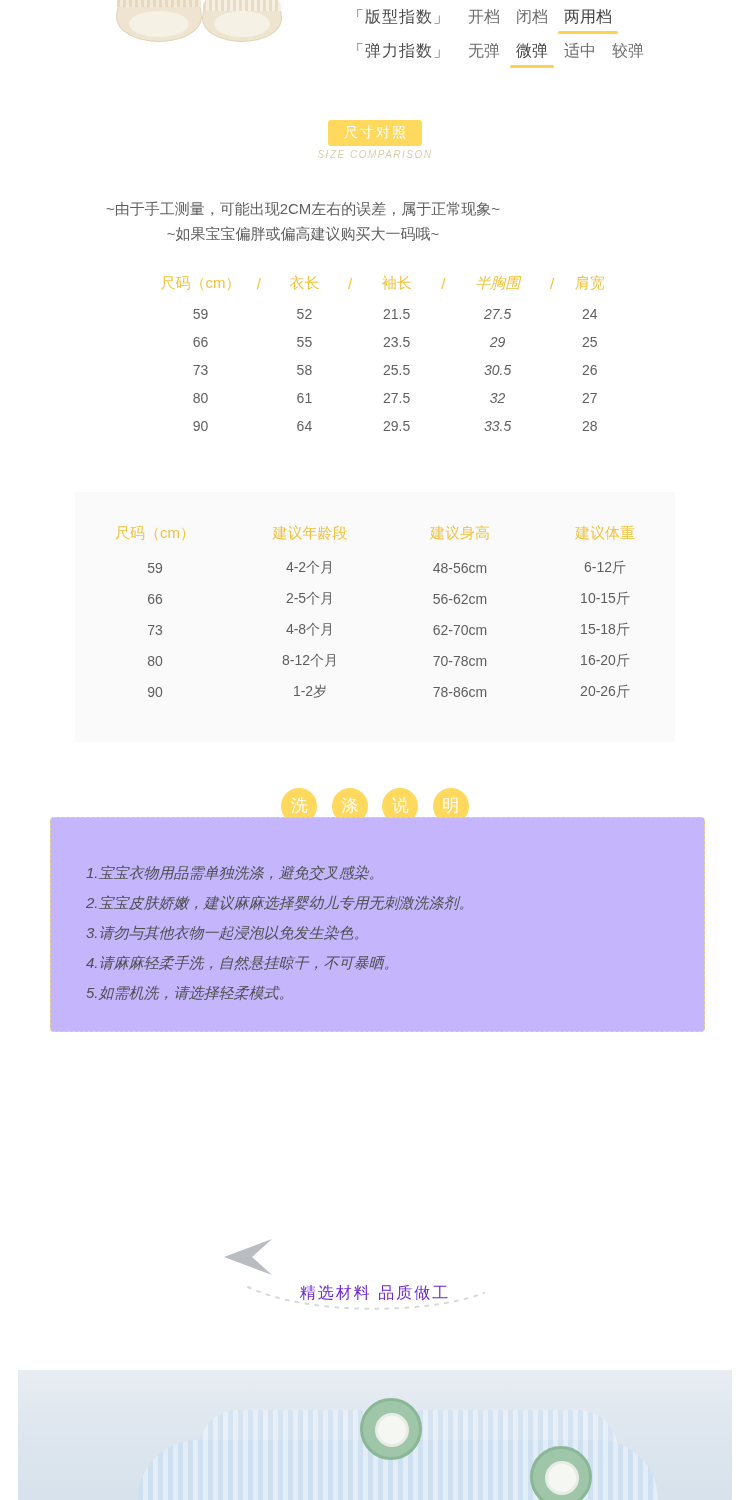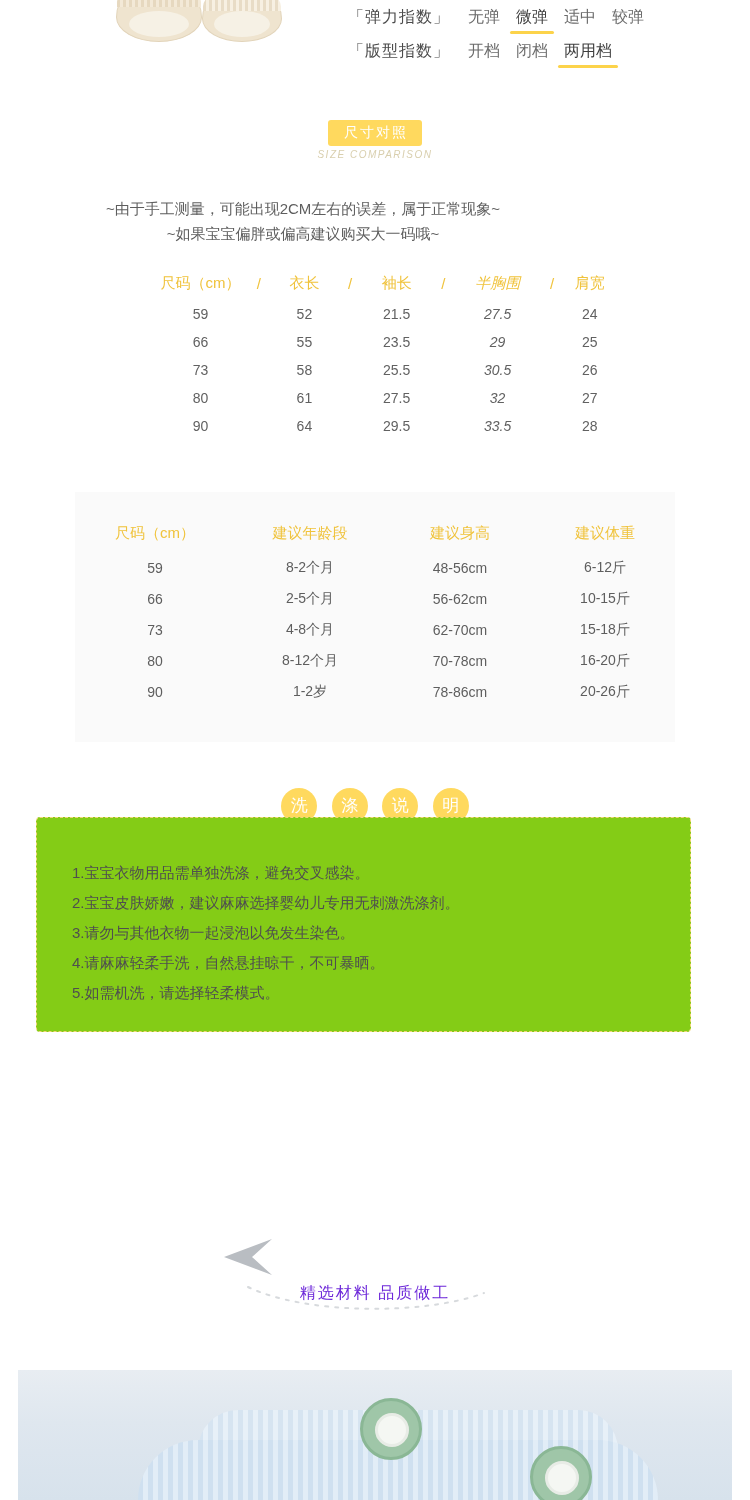--- a/index.html
+++ b/index.html
@@ -201,26 +201,27 @@
     line-height: 36px;
     border-radius: 50%;
     background: #ffd95e;
     color: #ffffff;
     font-size: 17px;
     margin: 0 5px;
     vertical-align: middle;
   }
   .wash-box {
     position: absolute;
-    left: 36px; top: 817px;
+    left: 50px; top: 817px;
     width: 655px;
     height: 215px;
     border: 1px dashed #f3d67a;
     border-radius: 4px;
-    background: #84cc16;
+    background: #c4b5fd;
+    font-style: italic;
   }
   .wash-list {
     position: absolute;
     left: 35px; top: 40px;
     width: 600px;
   }
   .wash-item {
     font-size: 15px;
     line-height: 30px;
     color: #4f4f4f;
@@ -320,32 +321,32 @@
     </div>
     <div class="shoe right">
       <div class="shoe-rib"></div>
       <div class="shoe-toe"></div>
     </div>
   </div>
 
   <div class="index-rows">
 
     <div class="index-row">
+      <span class="index-label">「版型指数」</span>
+      <span class="index-opt">开档</span>
+      <span class="index-opt">闭档</span>
+      <span class="index-opt sel">两用档</span>
+    </div>
+
+    <div class="index-row">
       <span class="index-label">「弹力指数」</span>
       <span class="index-opt">无弹</span>
       <span class="index-opt sel">微弹</span>
       <span class="index-opt">适中</span>
       <span class="index-opt">较弹</span>
-    </div>
-
-    <div class="index-row">
-      <span class="index-label">「版型指数」</span>
-      <span class="index-opt">开档</span>
-      <span class="index-opt">闭档</span>
-      <span class="index-opt sel">两用档</span>
     </div>
 
   </div>
 </div>
 
 <div class="size-head">
   <div class="size-head-badge">尺寸对照</div>
   <div class="size-head-sub">SIZE COMPARISON</div>
 </div>
 
@@ -435,21 +436,21 @@
 
     <div class="rhead">
       <div class="rc rc0">尺码（cm）</div>
       <div class="rc rc1">建议年龄段</div>
       <div class="rc rc2">建议身高</div>
       <div class="rc rc3">建议体重</div>
     </div>
 
     <div class="rrow">
       <div class="rc rc0">59</div>
-      <div class="rc rc1">8-2个月</div>
+      <div class="rc rc1">4-2个月</div>
       <div class="rc rc2">48-56cm</div>
       <div class="rc rc3">6-12斤</div>
     </div>
 
     <div class="rrow">
       <div class="rc rc0">66</div>
       <div class="rc rc1">2-5个月</div>
       <div class="rc rc2">56-62cm</div>
       <div class="rc rc3">10-15斤</div>
     </div>

